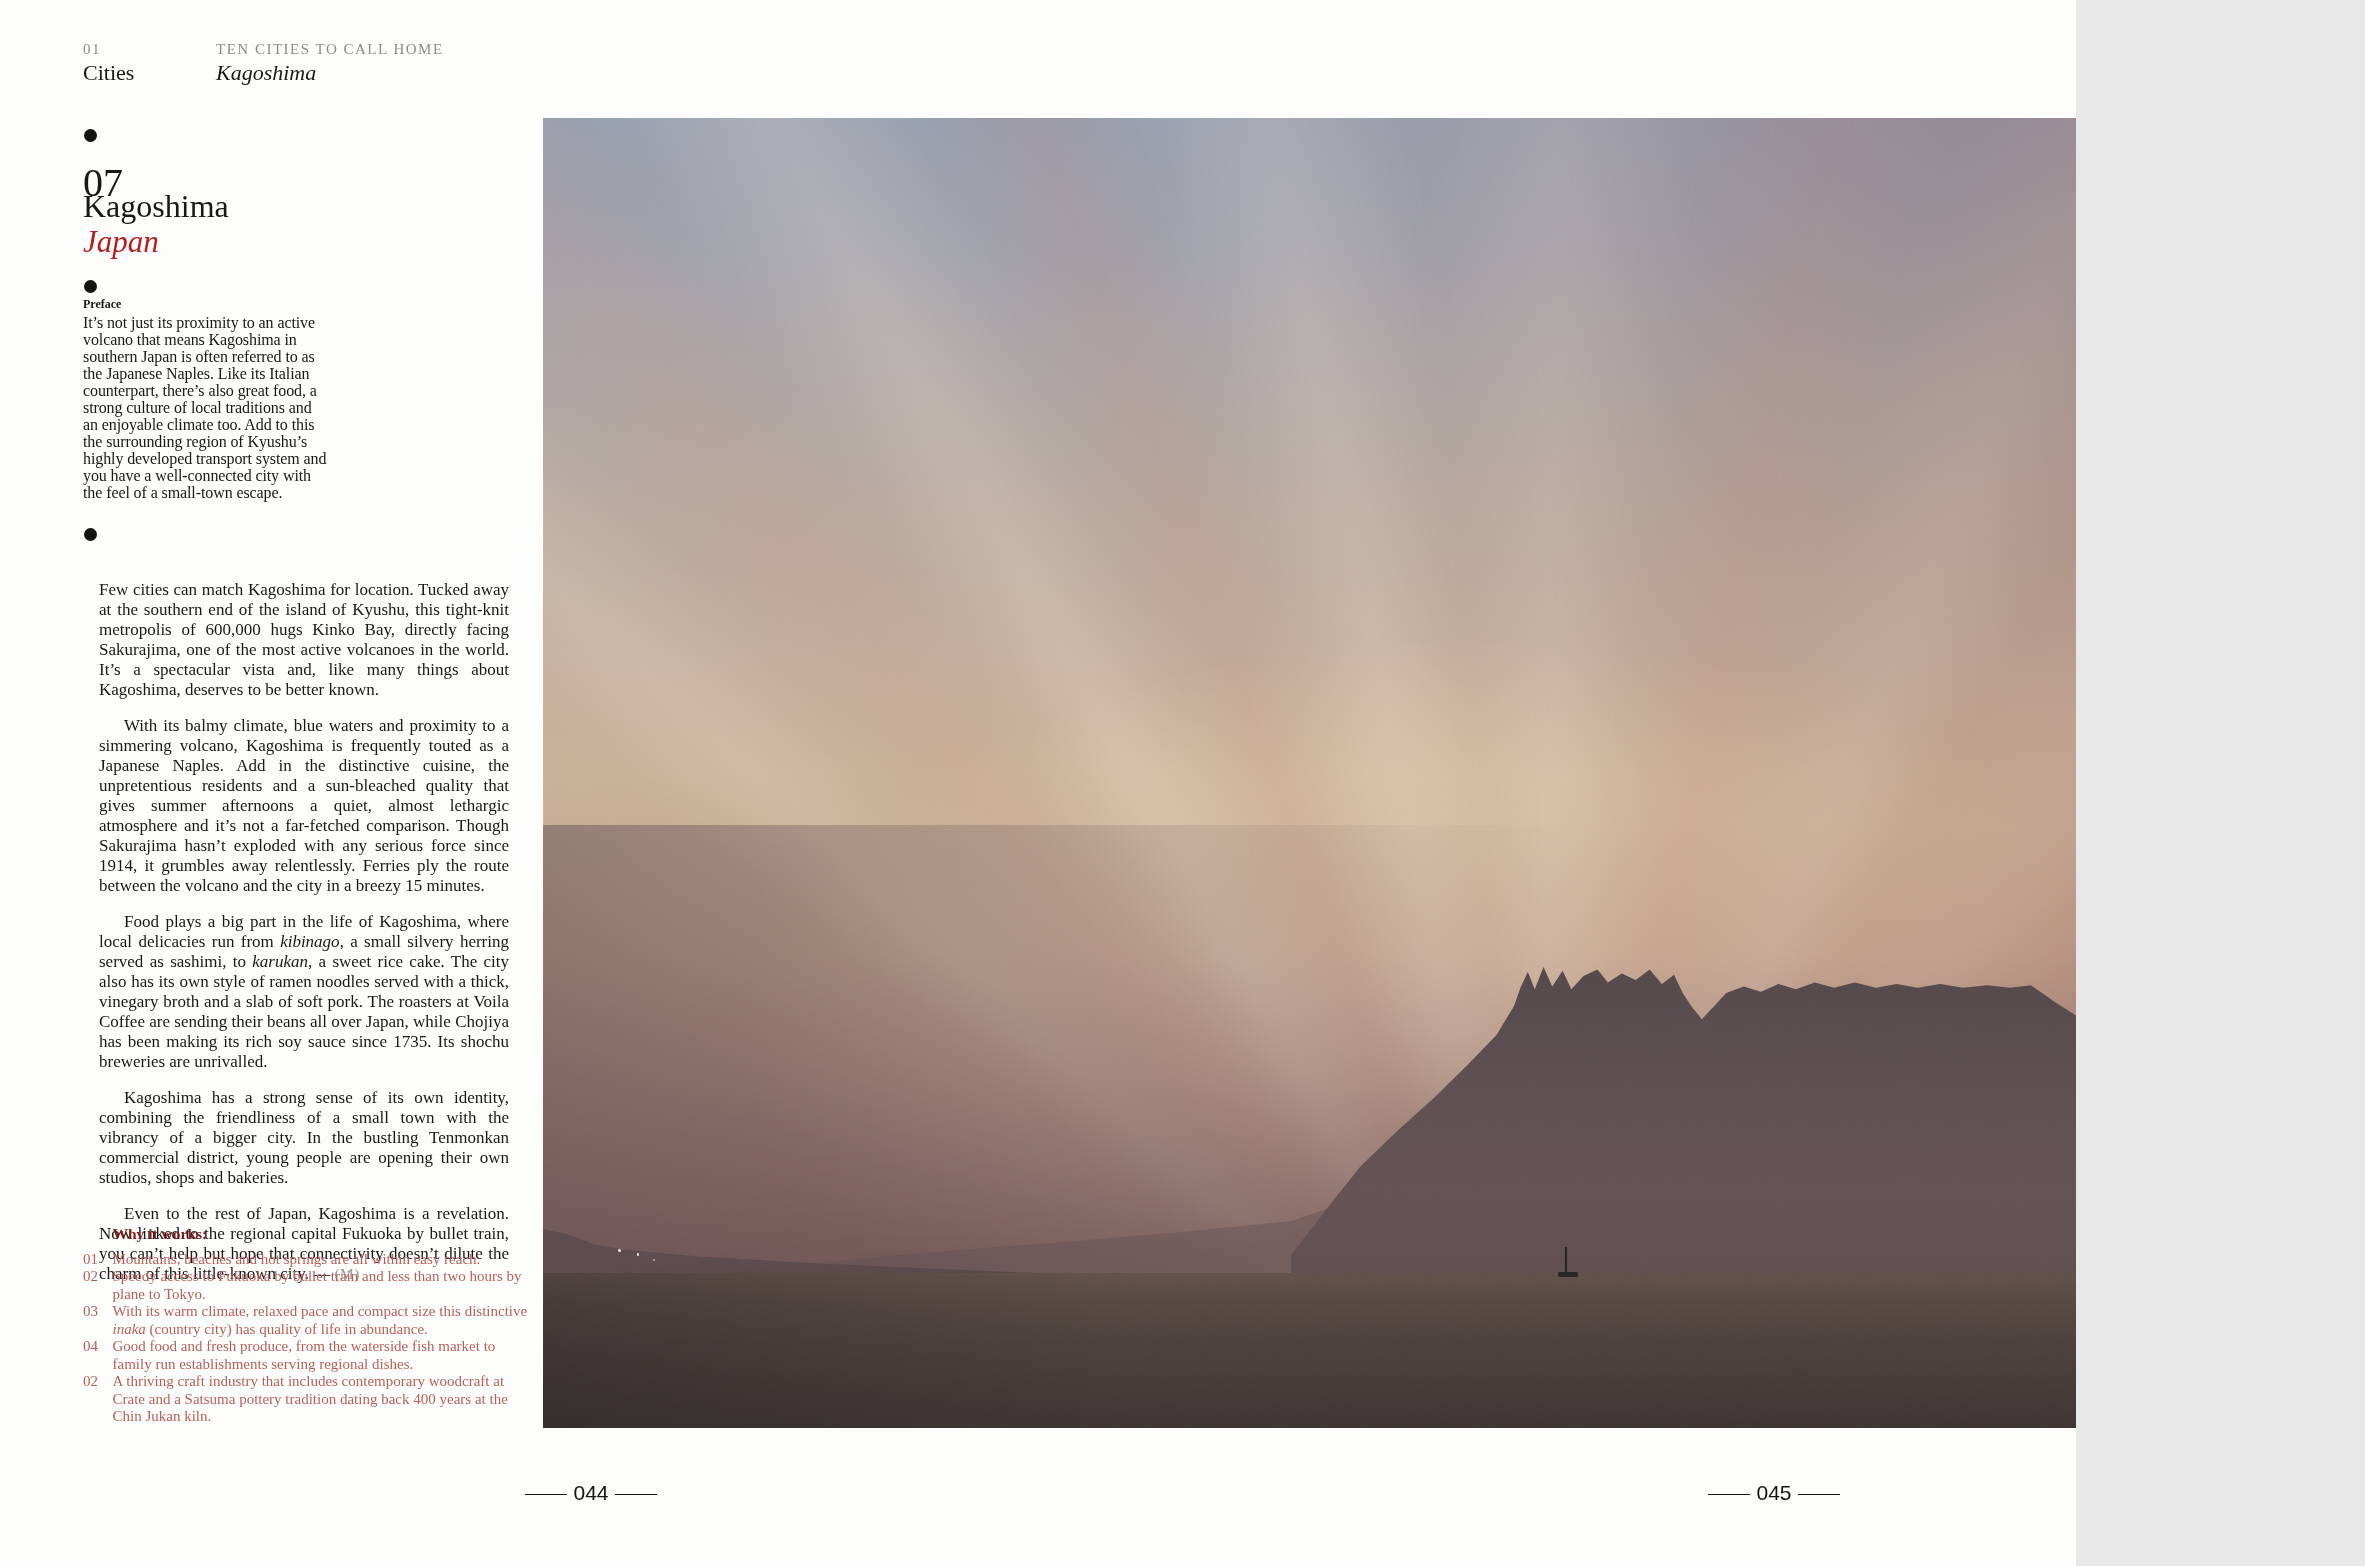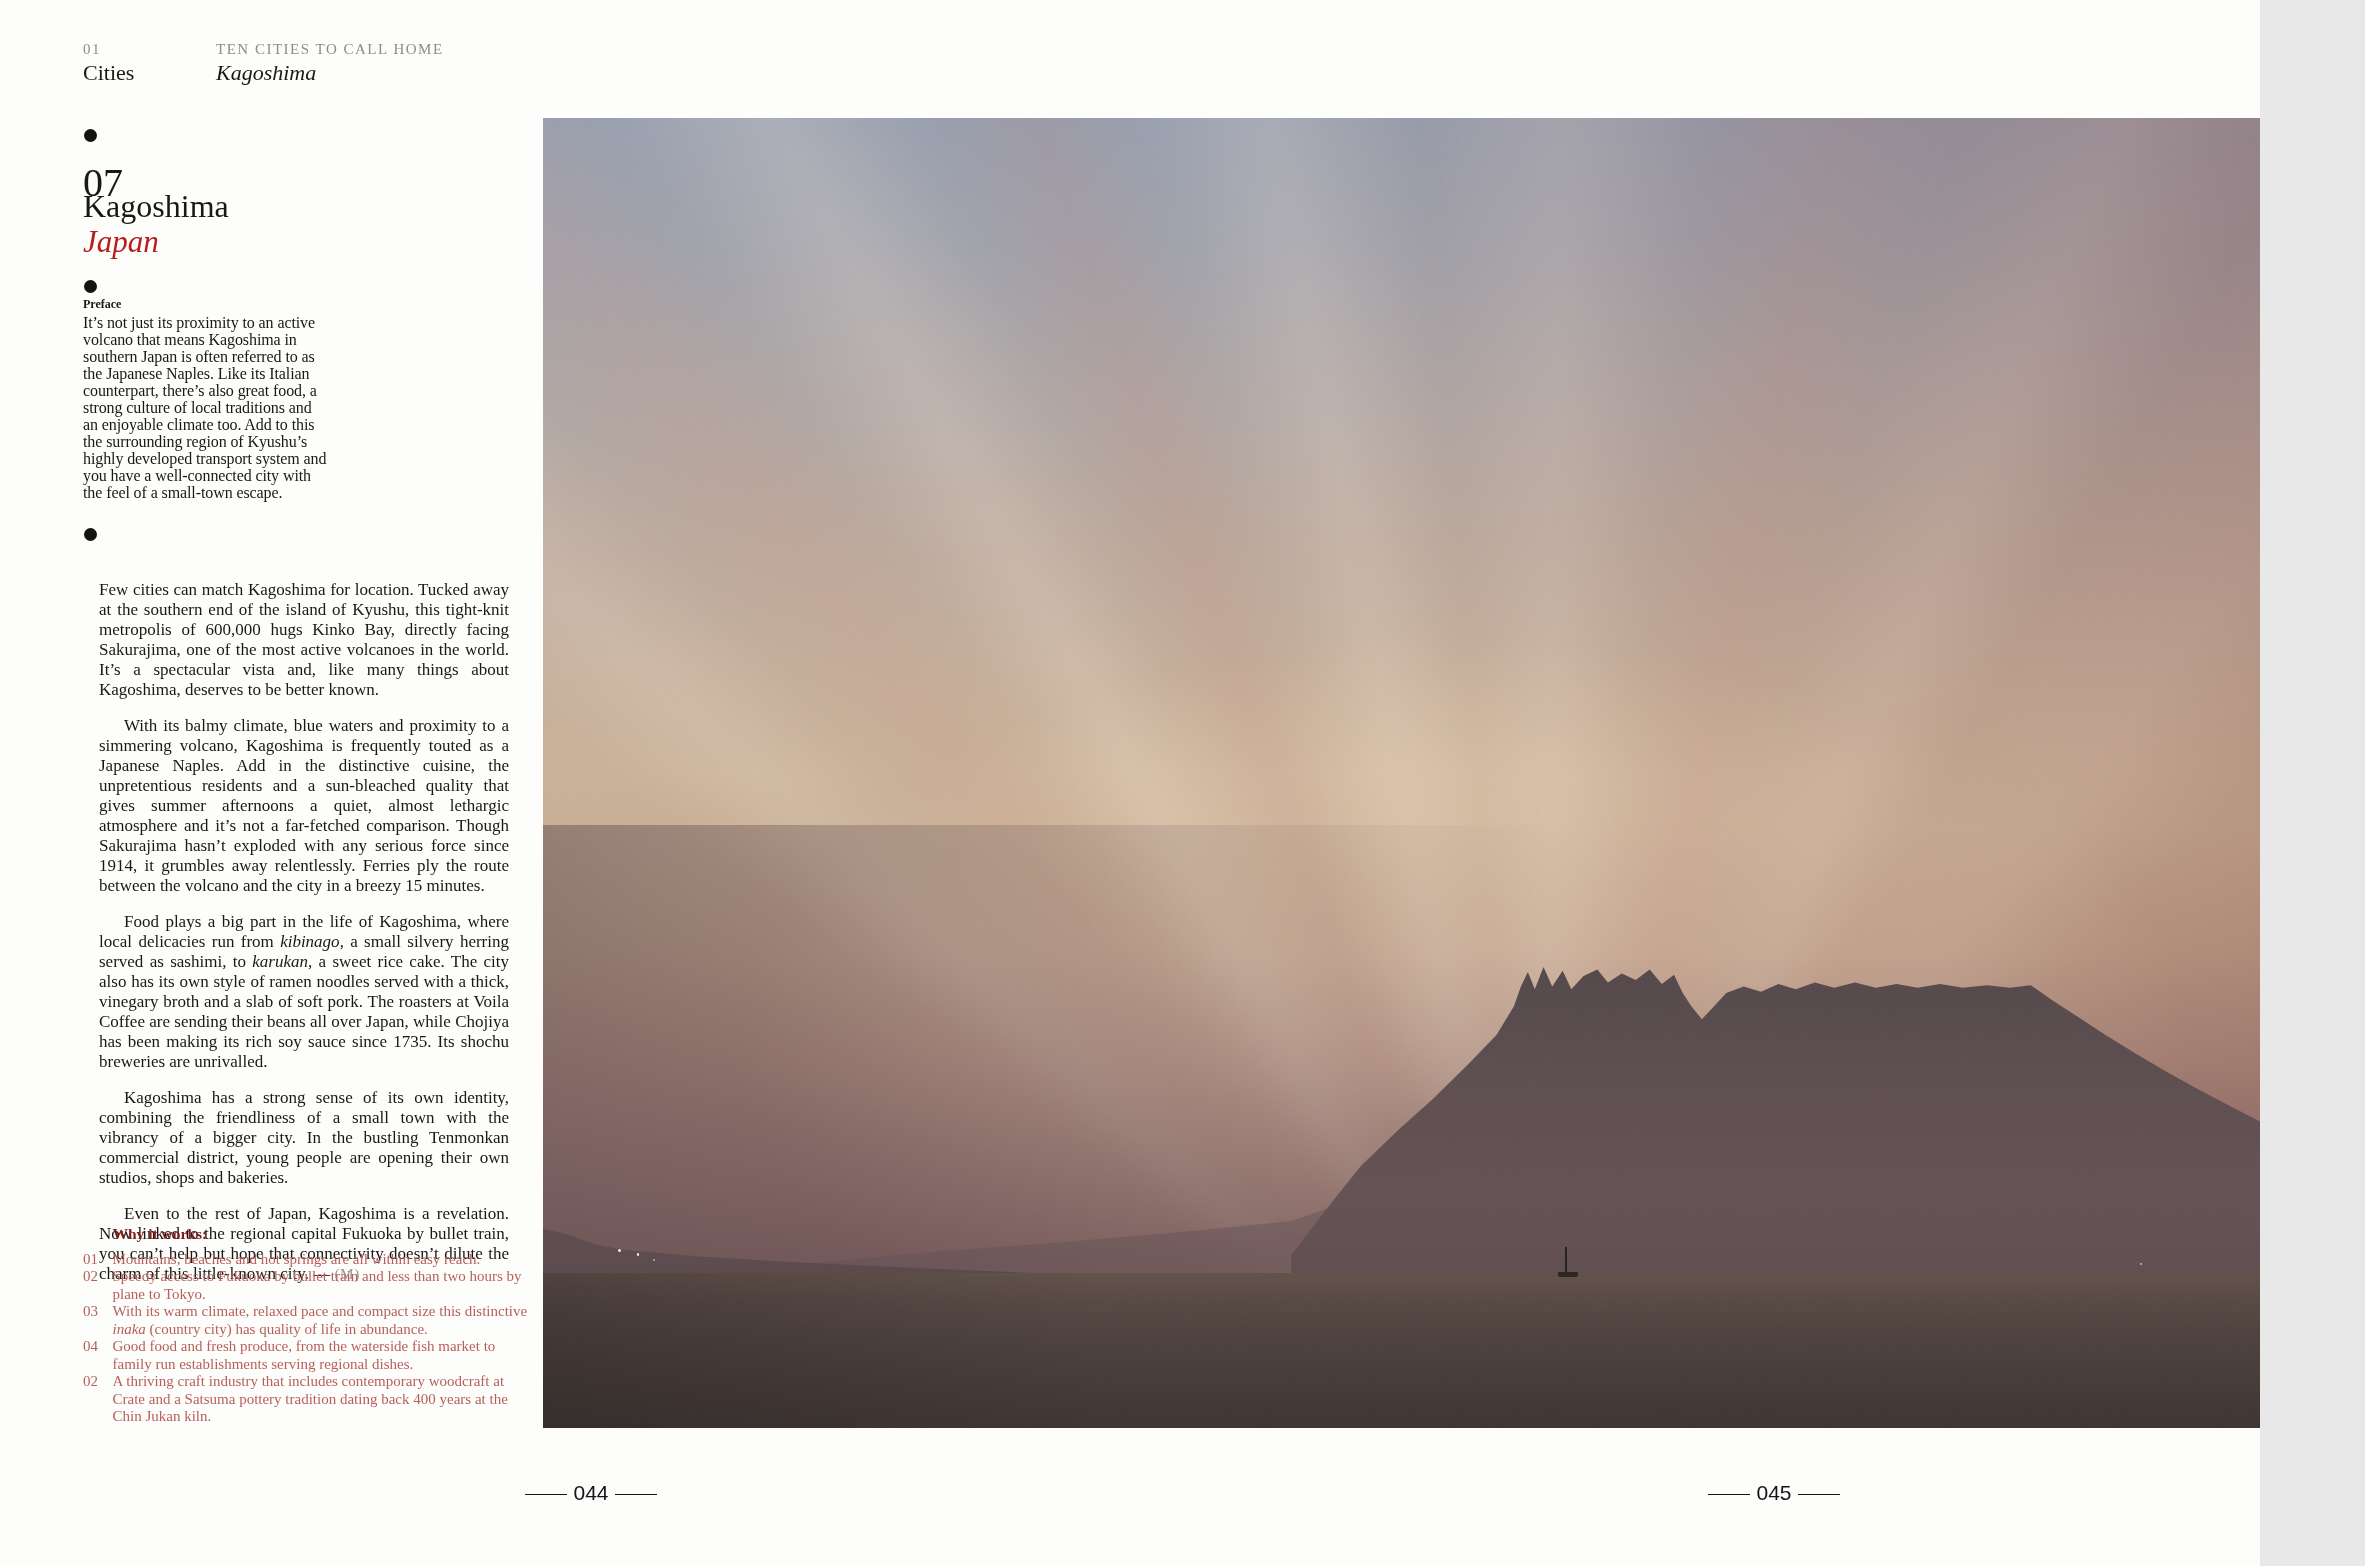--- a/index.html
+++ b/index.html
@@ -1,17 +1,17 @@
 <!DOCTYPE html>
 <html style="font-size:8px"><head>
 <meta charset="utf-8">
 <style>
   html,body{margin:0;padding:0;background:#e8e8e8;}
   .page{
-    position:relative;width:2260px;height:1567px;background:#fdfdfc;overflow:hidden;
+    position:relative;width:2076px;height:1567px;background:#fdfdfc;overflow:hidden;
     font-family:"Liberation Serif", serif;color:#181816;
   }
   
   .kicker{position:absolute;top:42px;}
   .kicker-1{left:83px;}
   .kicker-2{left:216px;}
   .kicker-top{font-size:15px;line-height:1;color:#8e8c8a;letter-spacing:1.5px;}
   .kicker-bottom{font-size:22px;line-height:1;margin-top:5px;color:#181816;}
   .kicker-2 .kicker-bottom{font-style:italic;}
   

